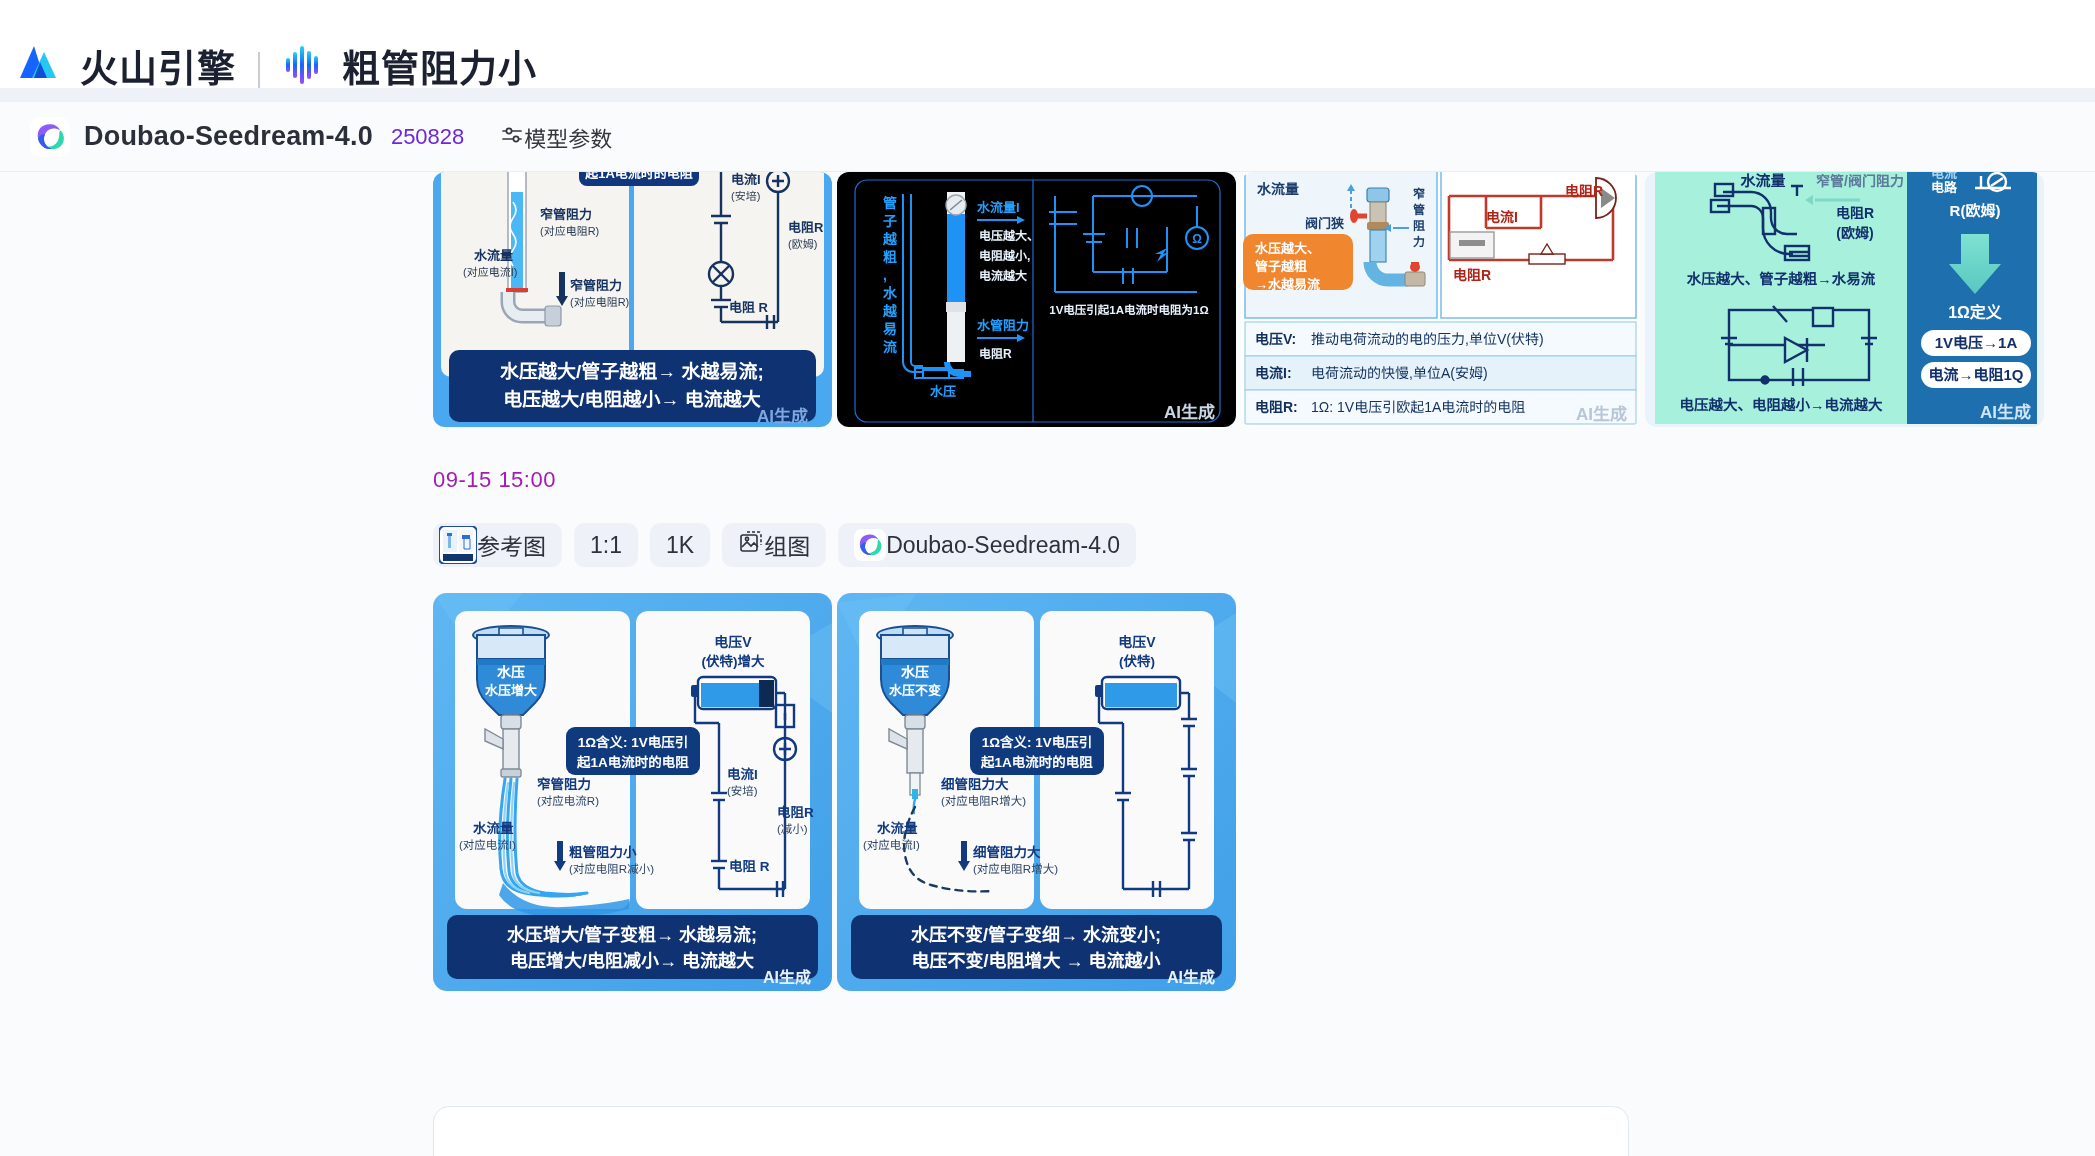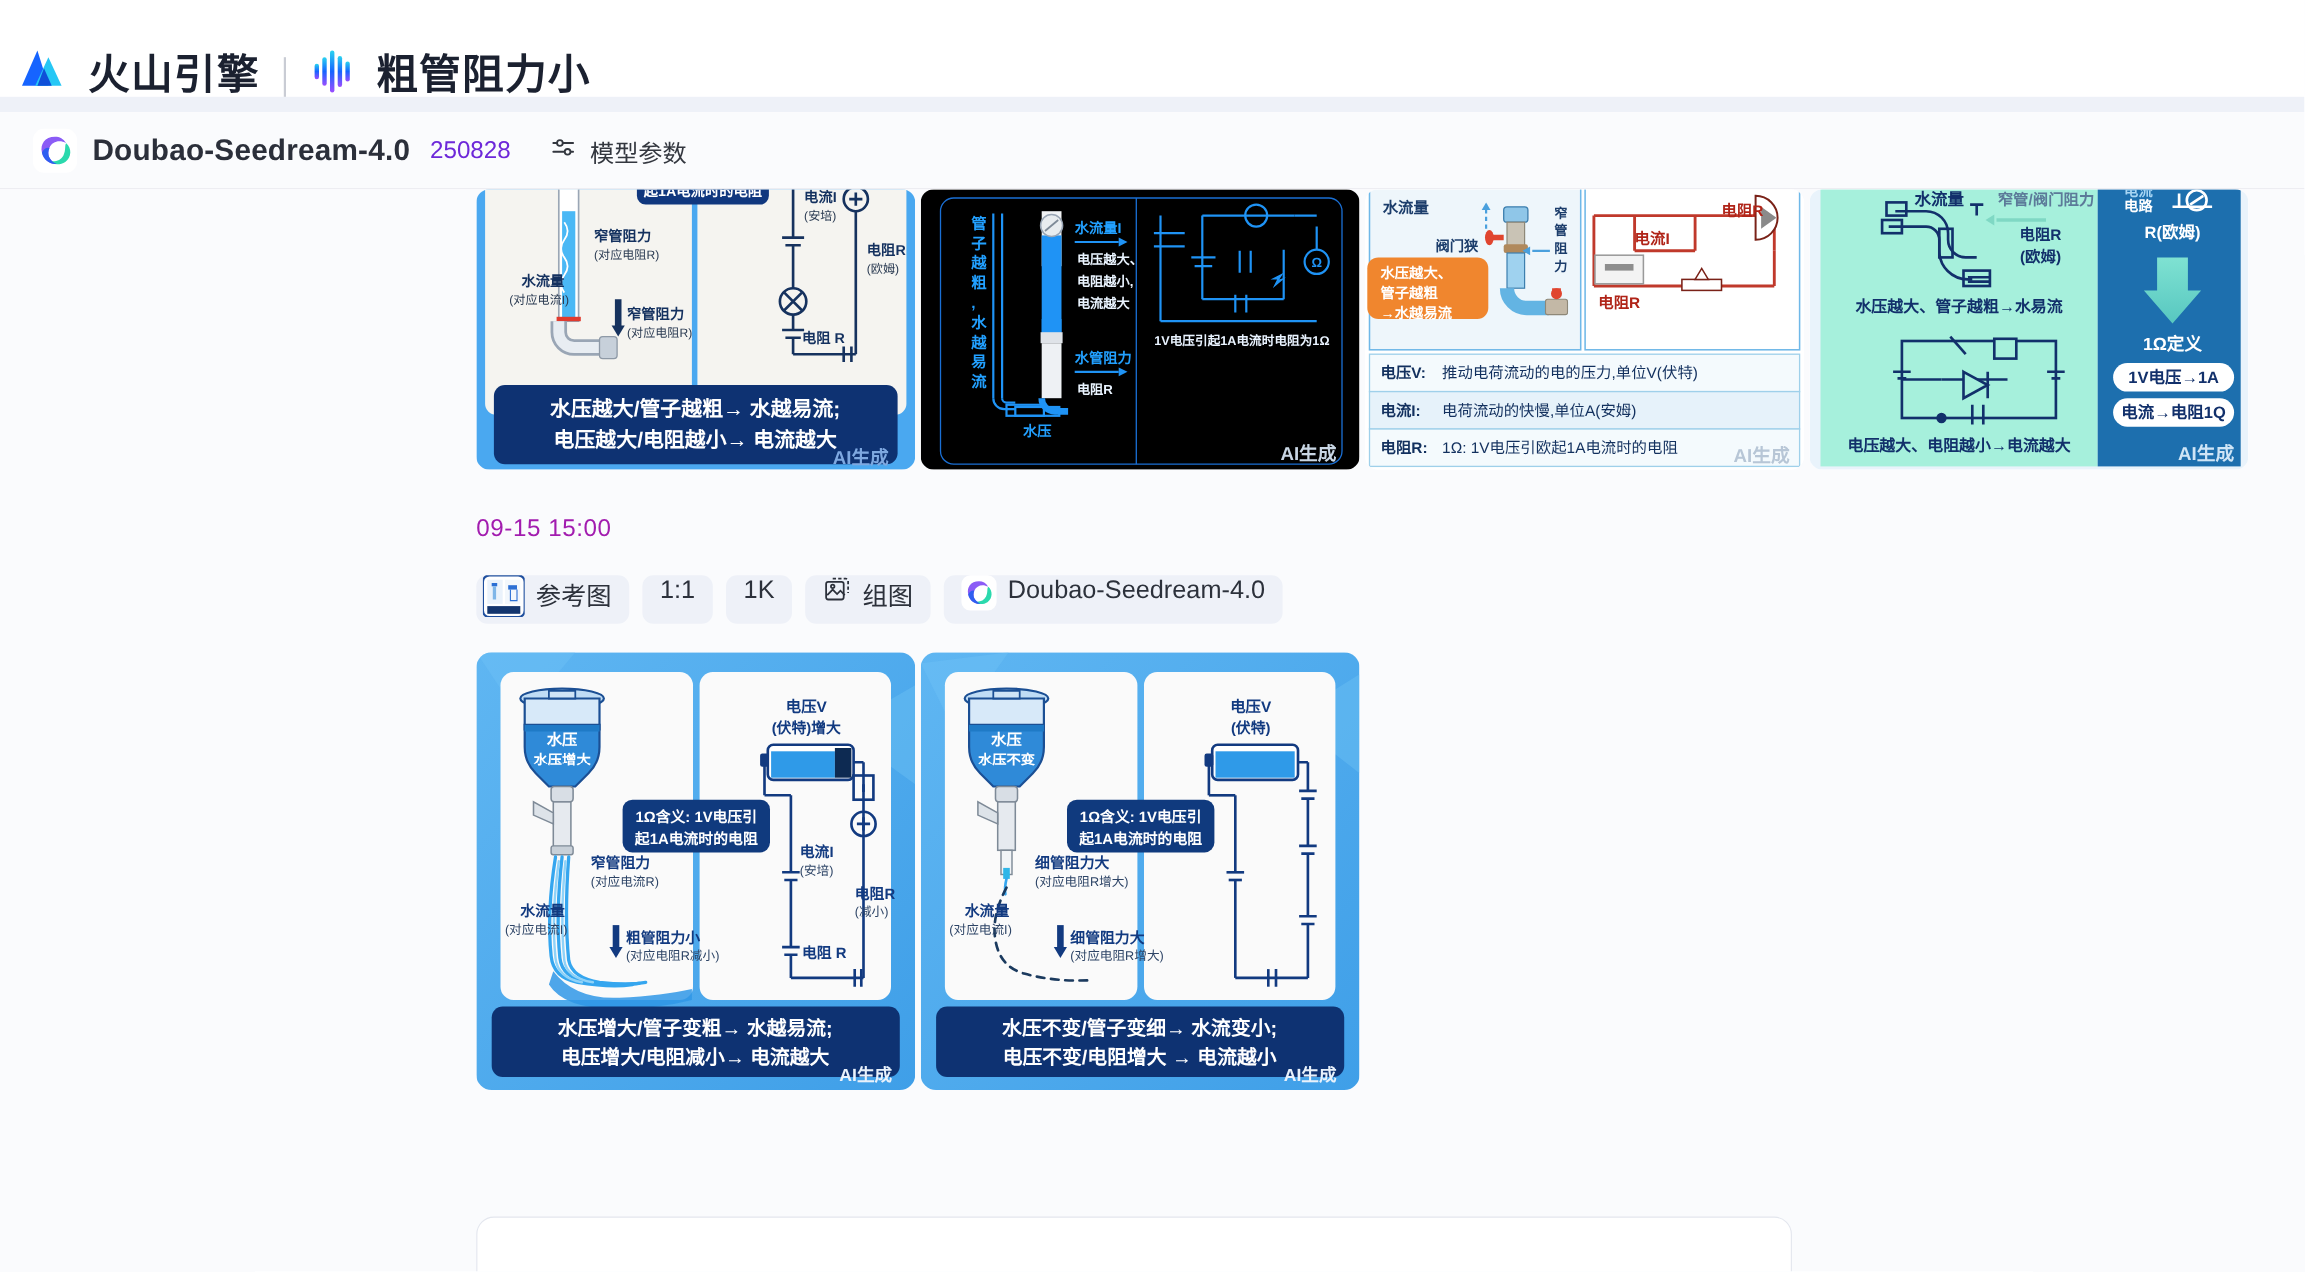--- a/index.html
+++ b/index.html
@@ -48,21 +48,21 @@
     gap: 14px;
   }
   .seed-avatar {
     width: 40px; height: 40px; border-radius: 10px;
     background: #ffffff; display: flex; align-items: center; justify-content: center;
     flex: 0 0 auto;
   }
   .model-title { font-size: 27px; font-weight: 700; color: #2b2f3a; letter-spacing: .2px; }
   .model-version { font-size: 22px; color: #6d28d9; margin-left: 4px; }
   .params-btn {
-    display: flex; align-items: center; gap: 12px;
+    display: flex; align-items: center; gap: 0;
     margin-left: 22px; cursor: pointer;
   }
   .params-label { font-size: 22px; color: #33373f; }
 
   
   .content {
     background: #fafbfd;
     height: 984px;
     position: relative;
     overflow: hidden;
@@ -87,22 +87,22 @@
   .timestamp { font-size: 22px; color: #a21caf; letter-spacing: .5px; }
   .prompt-text {
     font-size: 26px; color: #22262e; line-height: 1.55;
     margin-top: 22px; max-width: 1610px;
   }
 
   
   .chips { display: flex; align-items: center; gap: 12px; margin-top: 30px; }
   .chip {
     background: #eef1f8; border-radius: 10px;
-    height: 44px; display: flex; align-items: flex-start;
-    padding: 0 16px; gap: 10px;
+    height: 44px; display: flex; align-items: center;
+    padding: 0 16px; 
     font-size: 23px; color: #2c313b; cursor: pointer;
   }
   .chip.thumbchip { padding-left: 6px; }
   .chip-thumb-img { width: 38px; height: 38px; border-radius: 6px; flex: 0 0 auto; }
   .chip-model-avatar {
     width: 32px; height: 32px; border-radius: 8px; background: #fff;
     display: flex; align-items: center; justify-content: center; flex: 0 0 auto;
   }
 
   

